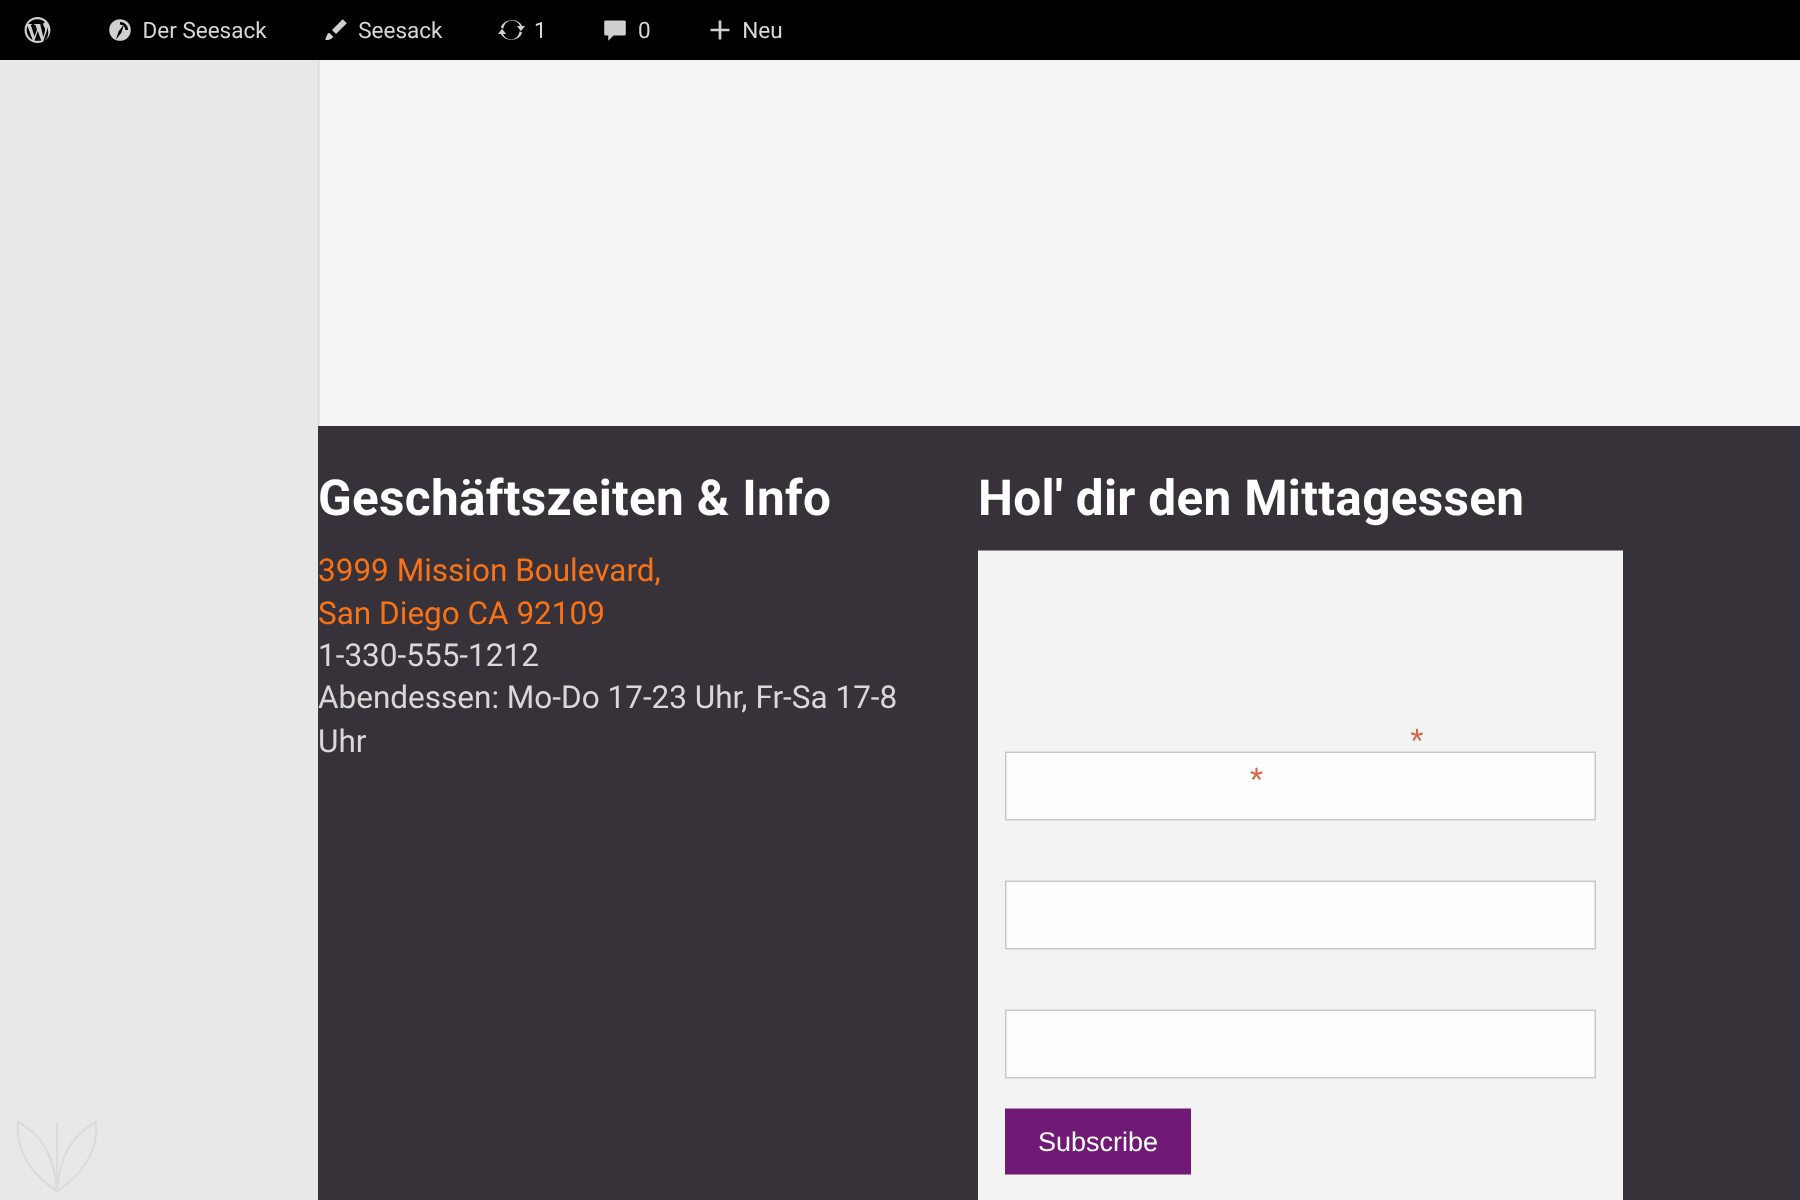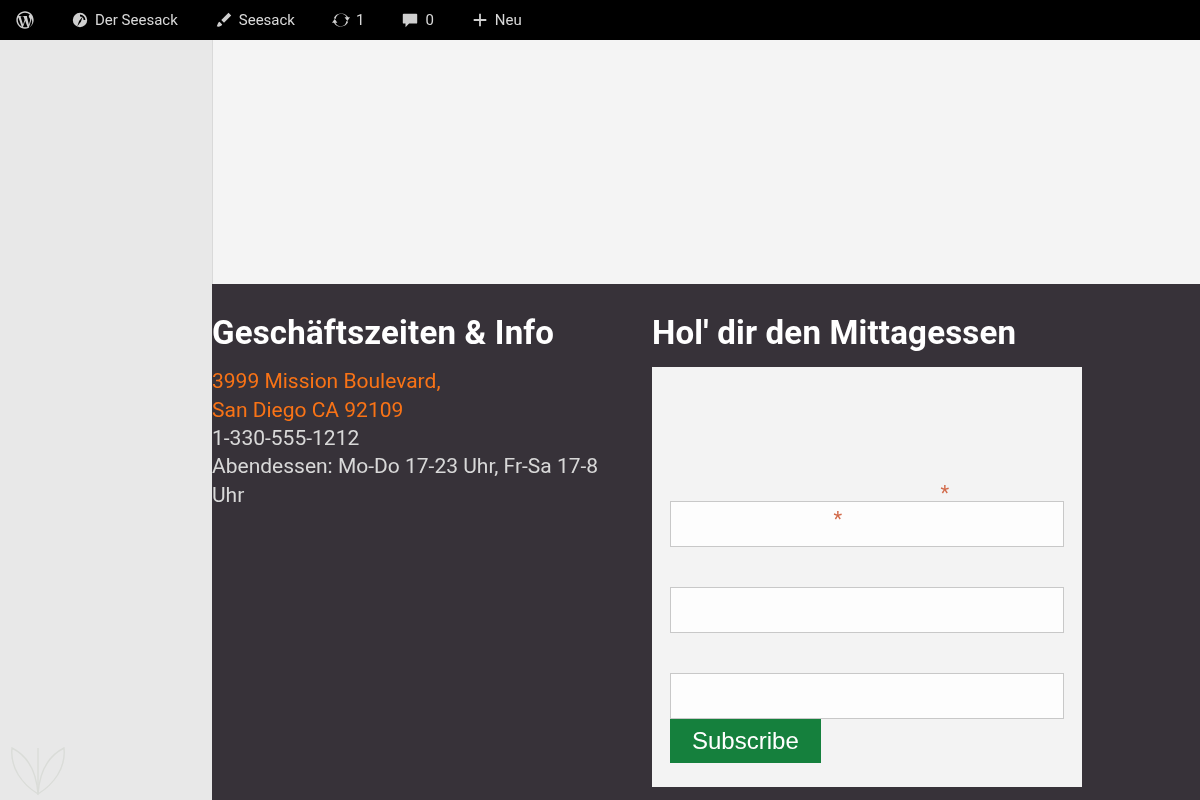--- a/index.html
+++ b/index.html
@@ -22,21 +22,21 @@
   .info-line { color:#d8d8d8; font-size:21px; line-height:1.35; }
   
   .nl-card { background:#f3f3f3; padding:22px 18px 24px 18px; }
   .nl-top { height:112px; position:relative; }
   .req-star { position:absolute; color:#d26a4a; font-size:20px; }
   .req-star.a { right:115px; top:92px; }
   .req-star.b { right:222px; top:118px; }
   .nl-input { width:100%; height:46px; border:1px solid #c8c8c8; background:#fdfdfd; margin-top:14px; padding:0 10px; font-size:16px; color:#444; }
   .nl-input:first-of-type { margin-top:0; }
   .nl-gap { height:26px; }
-  .nl-button { height:44px; padding:0 22px; background:#15803d; border:none; color:#ffffff; font-size:24px; cursor:pointer; }
+  .nl-button { margin-top:20px; height:44px; padding:0 22px; background:#701a75; border:none; color:#ffffff; font-size:18px; cursor:pointer; }
   
   .leaf { position:absolute; left:2px; bottom:4px; width:72px; height:60px; opacity:.55; }
   .leaf svg { width:72px; height:60px; stroke:#cfd3cc; fill:none; stroke-width:1.4; }
 </style>
 </head>
 <body>
 
 <div class="admin-bar">
   <div class="admin-item">
     <span class="admin-icon">

